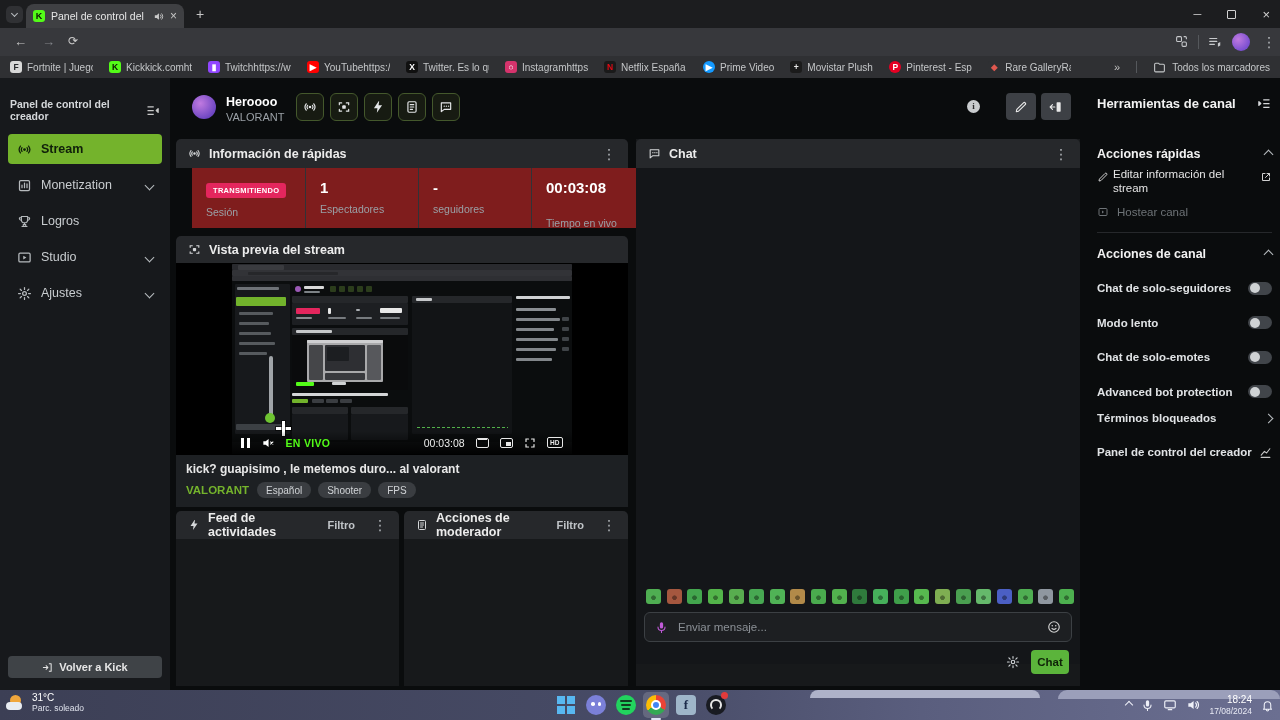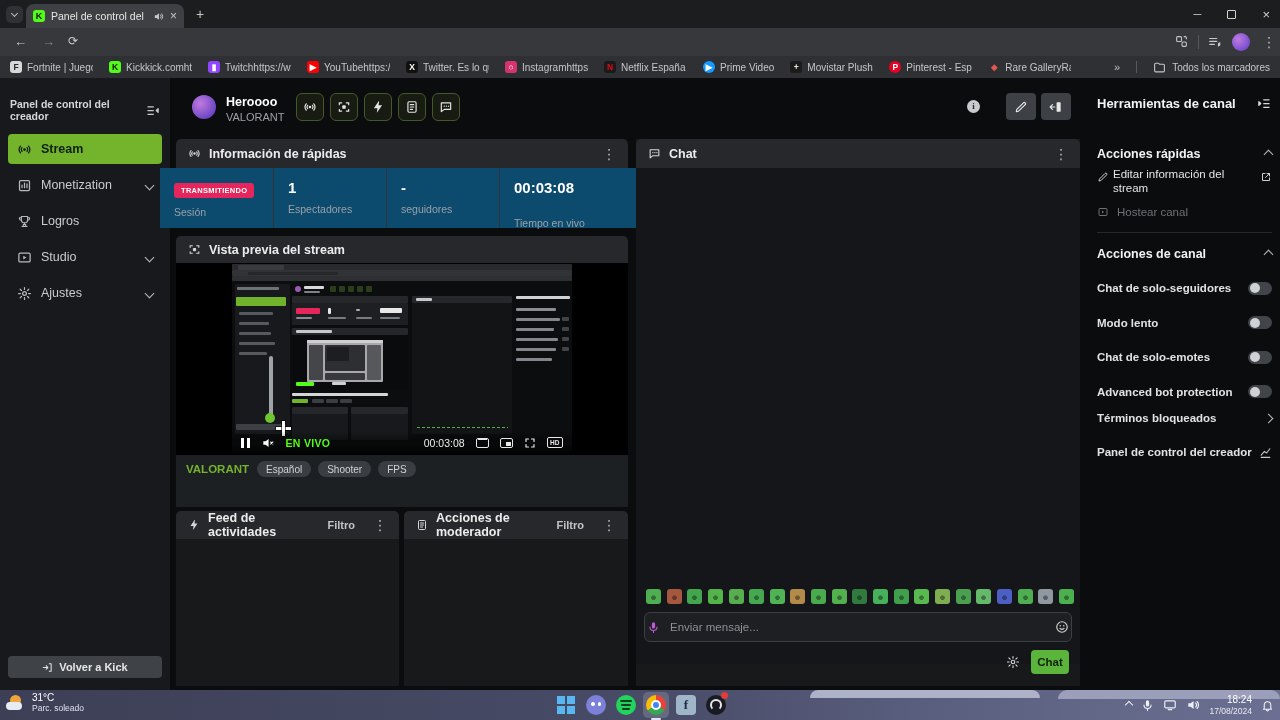--- a/index.html
+++ b/index.html
@@ -52,21 +52,21 @@
   .pic{width:13px;height:10px;border:1.5px solid #e8e8e8;border-radius:2px;position:relative}
   .pic.clip:before{content:"";position:absolute;left:1px;top:-1px;width:9px;height:2.5px;background:#e8e8e8}
   .pic.pip:before{content:"";position:absolute;right:.5px;bottom:.5px;width:5.5px;height:4px;background:#e8e8e8}
   #hd{border:1.5px solid #e8e8e8;border-radius:2px;font-size:6.5px;font-weight:bold;color:#e8e8e8;padding:1px 2.5px}
   #cross{position:absolute;left:44px;top:157px;width:15px;height:15px}
   #cross:before{content:"";position:absolute;left:0;top:6px;width:15px;height:3px;background:#fff;box-shadow:0 0 0 1px rgba(0,0,0,.6)}
   #cross:after{content:"";position:absolute;left:6px;top:0;width:3px;height:15px;background:#fff;box-shadow:0 0 0 1px rgba(0,0,0,.6)}
   
   #emoterow{left:646px;top:589px;width:428px;height:17px;display:flex;justify-content:space-between}
   .emote{width:15px;height:15px;border-radius:3px}
-  #chatinput{left:644px;top:612px;width:428px;height:30px;border:1px solid #3c4044;background:#1d1f22;border-radius:6px;padding:0 2px;gap:10px}
+  #chatinput{left:644px;top:612px;width:428px;height:30px;border:1px solid #3c4044;background:#1d1f22;border-radius:6px;padding:0 10px;gap:10px}
   #chatinput .ph{flex:1;font-size:11.5px;color:#8b9096}
   #sendbtn{left:1031px;top:650px;width:38px;height:24px;background:#5bb43b;border-radius:4px;color:#0f2208;font-size:11.5px;font-weight:bold;display:flex;align-items:center;justify-content:center}
   
   #taskbar{left:0;top:690px;width:1280px;height:30px;background:linear-gradient(90deg,#3c3f55 0%,#474b66 50%,#5a5e7e 72%,#6b6f91 100%)}
   .taskbtn{width:26px;height:26px;border-radius:5px;display:flex;align-items:center;justify-content:center;position:relative}
   .tray-ic{color:#eef0f8}
   .winrect{position:absolute;border-radius:9px 9px 0 0}
   .mini-b{position:absolute}
 </style>
 </head>
@@ -327,21 +327,21 @@
   <div class="abs flex panel-h" style="left:176px;top:61px;width:452px;height:29px">
     <span class="ic" style="width:13px;height:13px;color:#d6d8da">
         <svg viewBox="0 0 24 24">
           <path d="M8 9a5 5 0 0 0 0 6M5.5 6.5a9 9 0 0 0 0 11M16 9a5 5 0 0 1 0 6M18.5 6.5a9 9 0 0 1 0 11" stroke="currentColor" stroke-width="2" fill="none" stroke-linecap="round"></path>
           <circle cx="12" cy="12" r="2.2" fill="currentColor"></circle>
         </svg>
       </span>
     <span class="ttl">Información de rápidas</span>
     <span class="dots">⋮</span>
   </div>
-  <div class="abs flex" id="session-stats" style="left:160px;top:90px;width:508px;height:60px;background:#0c4a6e">
+  <div class="abs flex" id="session-stats" style="left:192px;top:90px;width:508px;height:60px;background:#7f1d1d">
       <div class="stat" style="width: 113px; height: 60px; padding: 11px 0px 0px 14px;"><span class="badge">TRANSMITIENDO</span><div class="lbl" style="margin-top: 9px;">Sesión</div></div>
       <div class="stat" style="width: 113px; height: 60px; padding: 11px 0px 0px 14px; border-left: 1px solid rgb(48, 51, 55);">
         <div class="val">1</div>
         <div class="lbl" style="margin-top: 7px;">Espectadores</div>
       </div>
       <div class="stat" style="width: 113px; height: 60px; padding: 11px 0px 0px 14px; border-left: 1px solid rgb(48, 51, 55);">
         <div class="val">-</div>
         <div class="lbl" style="margin-top: 7px;">seguidores</div>
       </div>
       <div class="stat" style="width: 113px; height: 60px; padding: 11px 0px 0px 14px; border-left: 1px solid rgb(48, 51, 55);">
@@ -454,20 +454,21 @@
         <span class="ic" style="width:12px;height:12px;color:#e8e8e8">
             <svg viewBox="0 0 24 24">
               <path d="M4 9V4h5M15 4h5v5M20 15v5h-5M9 20H4v-5" fill="none" stroke="currentColor" stroke-width="2.4" stroke-linecap="round"></path>
             </svg>
           </span>
         <span id="hd">HD</span>
       </div>
     </div>
   </div>
   <div class="abs" style="left:176px;top:377px;width:452px;height:52px;background:#1d2023">
+    <div style="padding:7px 10px 0;font-size:12px;font-weight:bold;color:#e8e8e8;white-space:nowrap;overflow:hidden">kick? guapisimo , le metemos duro... al valorant</div>
     <div class="flex" style="padding:6px 10px 0;gap:8px">
       <span style="font-size:11.5px;font-weight:bold;color:#74b32c">VALORANT</span>
       <span id="tag-list" class="flex" style="gap:7px">
           <span class="tag">Español</span>
           <span class="tag">Shooter</span>
           <span class="tag">FPS</span>
         </span>
     </div>
   </div>
 

